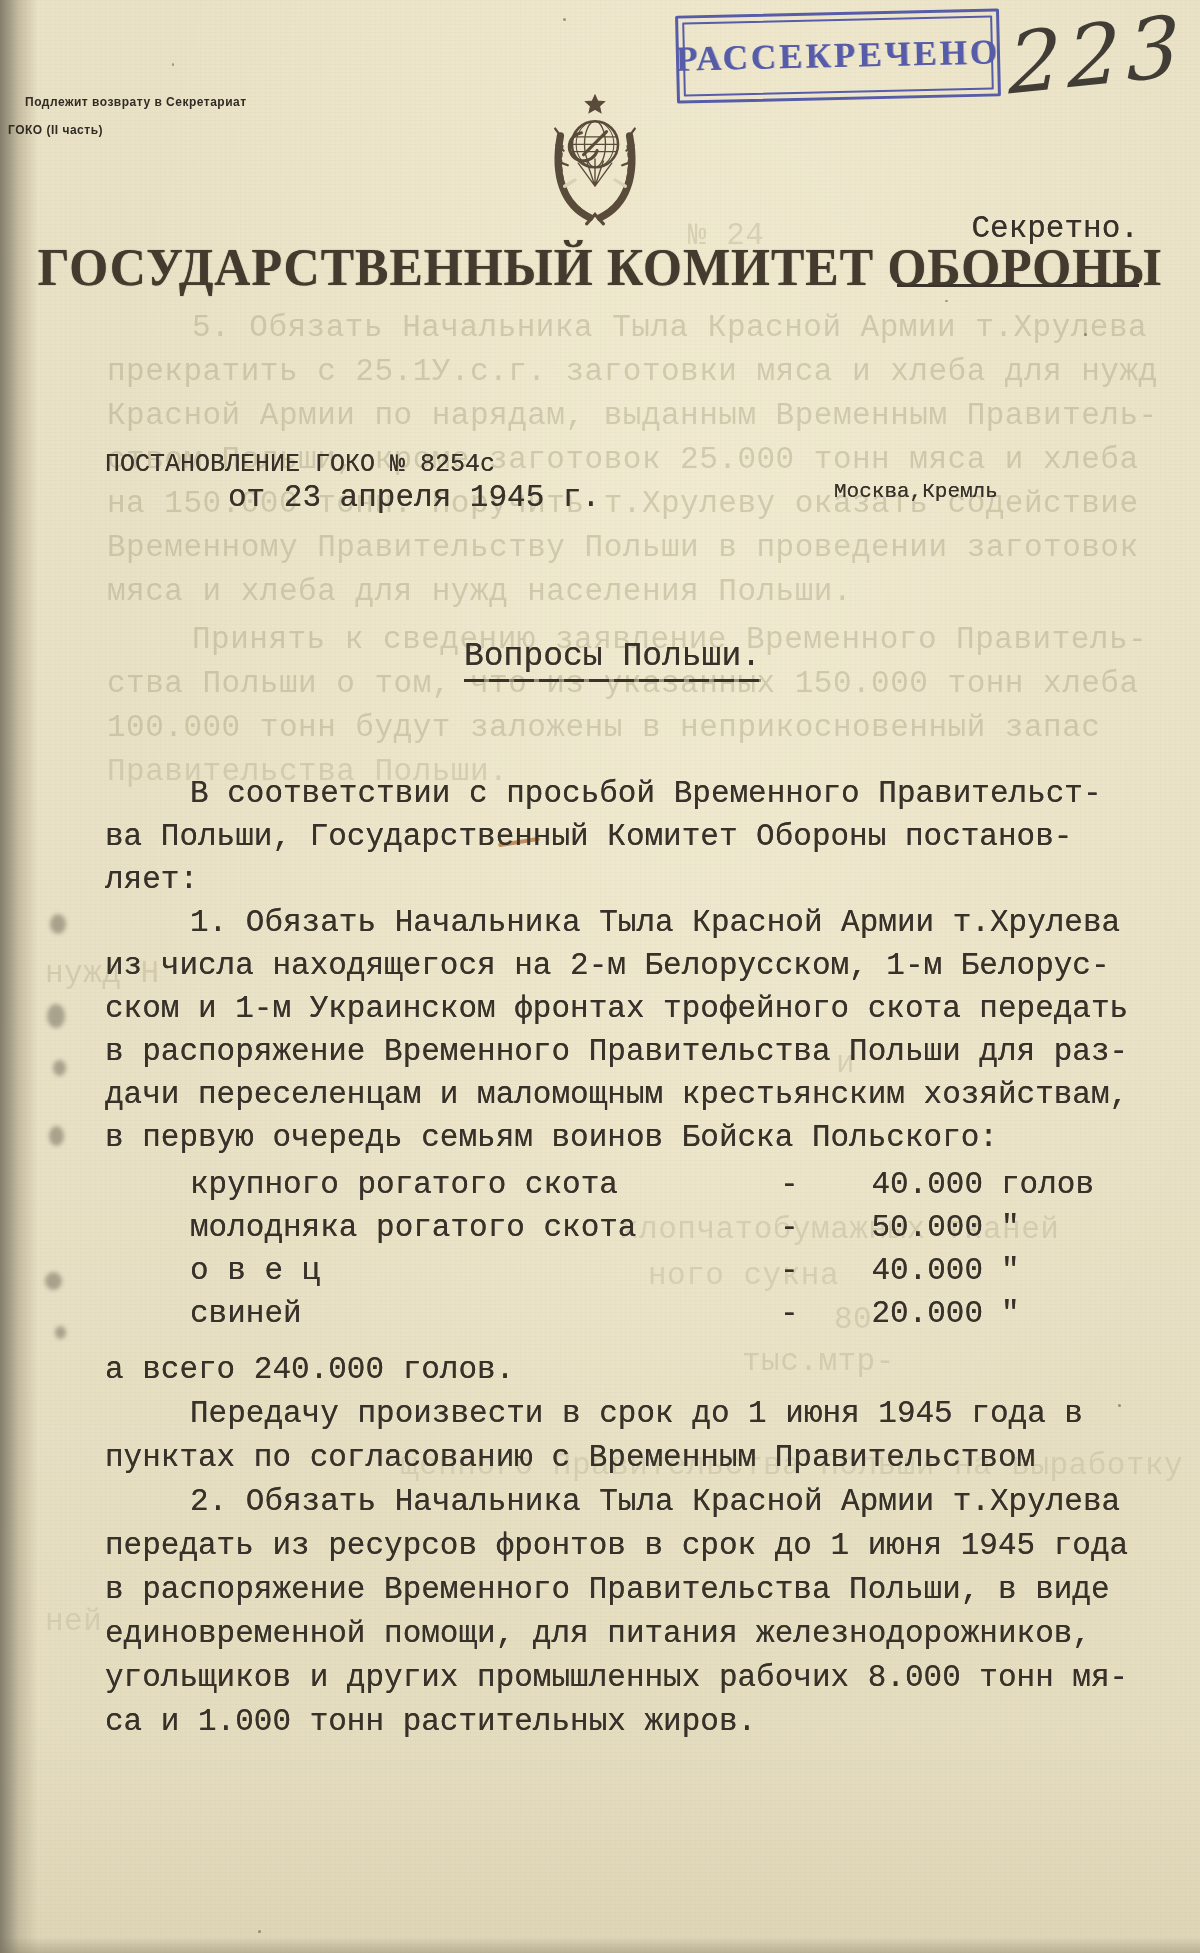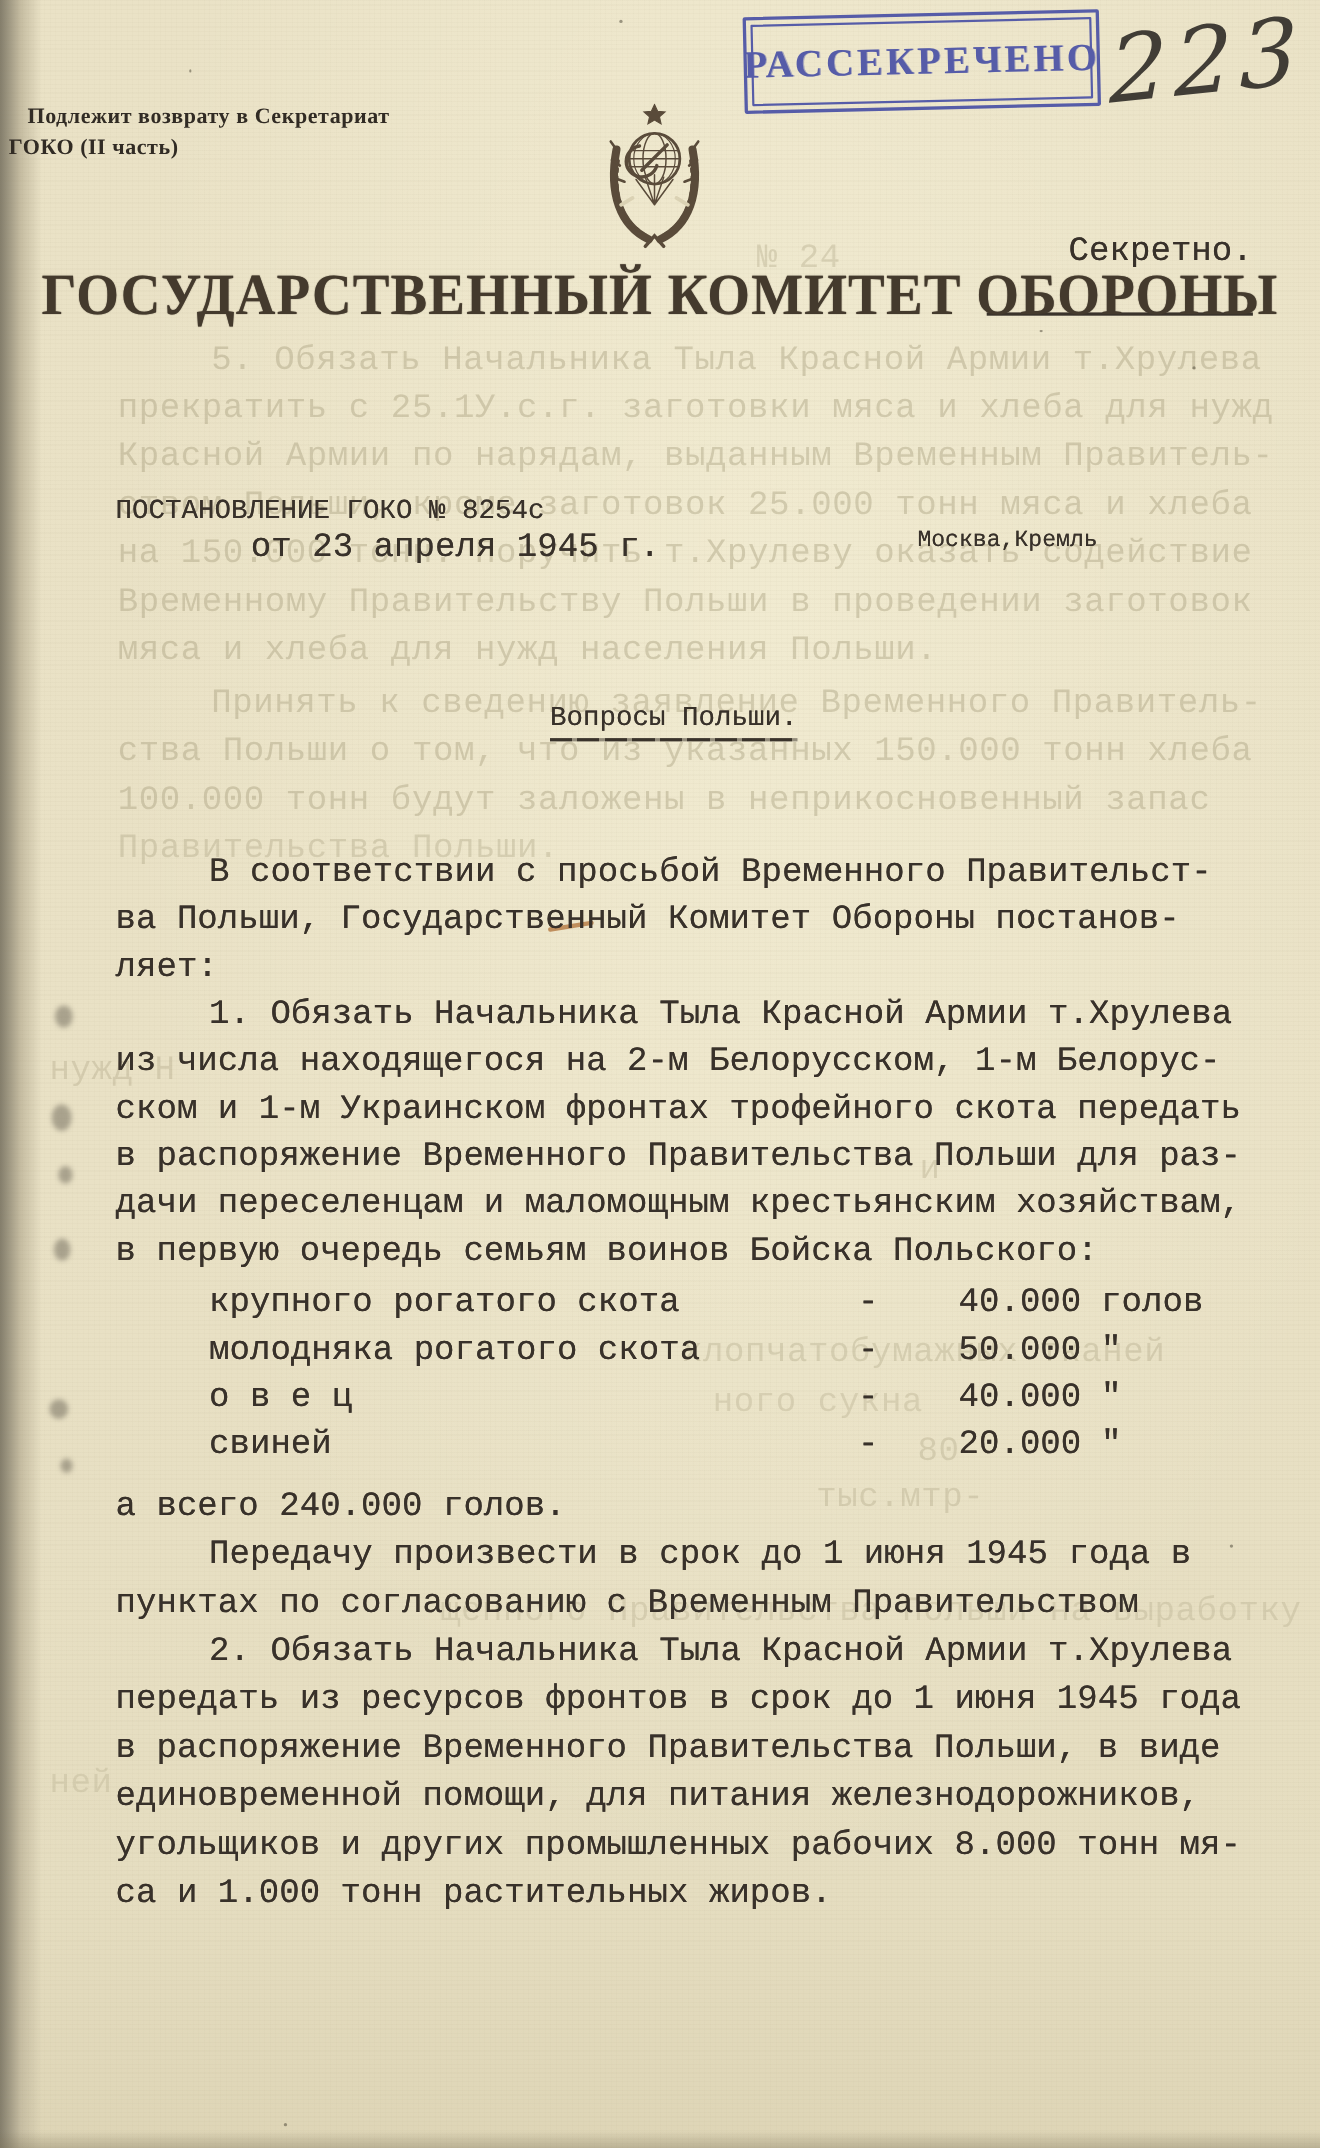--- a/index.html
+++ b/index.html
@@ -19,22 +19,22 @@
     background:linear-gradient(90deg,#837d6b 0,#a29b85 9px,#c6bda2 19px,rgba(233,225,197,0) 38px);}
   .bottom-shade{position:absolute;left:0;right:0;bottom:0;height:16px;
     background:linear-gradient(0deg,rgba(120,110,85,.35),rgba(0,0,0,0));}
   .block{position:absolute;left:105px;width:1050px;}
   .tl{height:43px;line-height:43px;font-size:31px;white-space:pre;
       text-shadow:0 0 .6px rgba(56,49,42,.85);}
   .tl2{height:44px;line-height:44px;}
   .ind{padding-left:85px;}
 
   
-  .return-note{position:absolute;font-family:Liberation Serif, serif;
-    font-weight:700;font-size:20px;color:#312b24;letter-spacing:.5px;white-space:pre;}
+  .return-note{position:absolute;font-family:Liberation Sans, sans-serif;
+    font-weight:700;font-size:12px;color:#312b24;letter-spacing:.5px;white-space:pre;}
   .stamp{position:absolute;left:676px;top:12px;width:318px;height:82px;
     transform:rotate(-1.3deg);border:3px solid #4b52a6;border-radius:2px;
     display:flex;align-items:center;justify-content:center;opacity:.93;}
   .stamp-inner{position:absolute;inset:4px;border:2px solid #4b52a6;border-radius:1px;}
   .stamp-text{position:relative;font-family:"Liberation Serif","DejaVu Serif",serif;
     font-weight:700;font-size:35px;letter-spacing:3px;color:#4b52a6;
     text-shadow:1px 0 0 rgba(75,82,166,.45);}
   .handnum{position:absolute;left:1008px;top:6px;
     font-family:"DejaVu Serif",serif;font-style:italic;font-size:84px;
     color:#413d36;transform:rotate(-6deg) skewX(-6deg);letter-spacing:6px;}
@@ -46,21 +46,21 @@
     font-size:50px;letter-spacing:1px;color:#443a2d;transform:scaleY(1.06);
     text-shadow:0 0 1px rgba(68,58,45,.8);white-space:nowrap;}
   .decree-title{position:absolute;left:105px;top:430px;width:1015px;text-align:left;
     font-size:25px;text-shadow:0 0 .6px rgba(56,49,42,.85);white-space:pre;margin-top:20px;}
   .date-line{position:absolute;top:480px;left:0;width:1200px;height:43px;}
   .date-part{position:absolute;left:228px;top:0;font-size:31px;white-space:pre;
     text-shadow:0 0 .6px rgba(56,49,42,.85);}
   .place-part{position:absolute;left:834px;top:0;font-size:21px;white-space:pre;
     text-shadow:0 0 .6px rgba(56,49,42,.85);}
   .subject{position:absolute;left:105px;top:638px;width:1015px;text-align:center;}
-  .subject-in{display:inline-block;font-size:25px;text-shadow:0 0 .6px rgba(56,49,42,.85);}
+  .subject-in{display:inline-block;font-size:33px;text-shadow:0 0 .6px rgba(56,49,42,.85);}
   .subject-ul{height:3px;margin-top:4px;
     background:repeating-linear-gradient(90deg,#3a332b 0 20px,rgba(58,51,43,.5) 20px 25px);}
 
   
   .ls-row{display:flex;height:43px;line-height:43px;font-size:31px;
     text-shadow:0 0 .6px rgba(56,49,42,.85);}
   .ls-item{width:590px;padding-left:85px;white-space:pre;}
   .ls-dash{width:45px;}
   .ls-qty{width:158px;text-align:right;}
   .ls-unit{width:150px;margin-left:18px;text-align:left;white-space:pre;}

